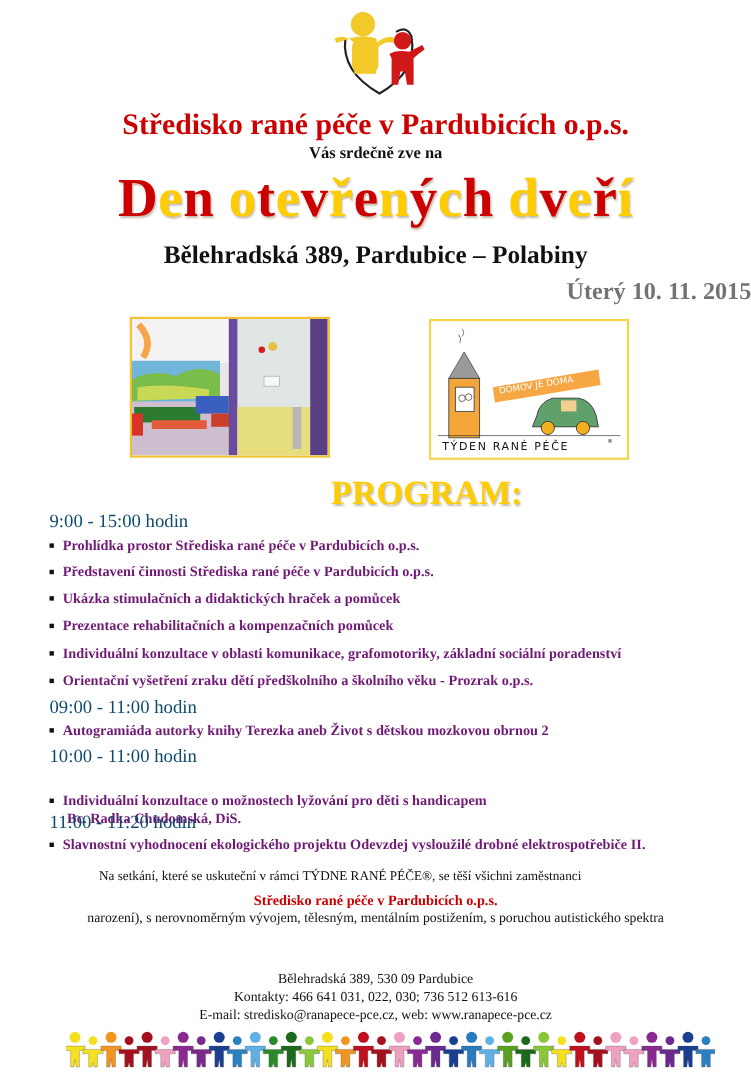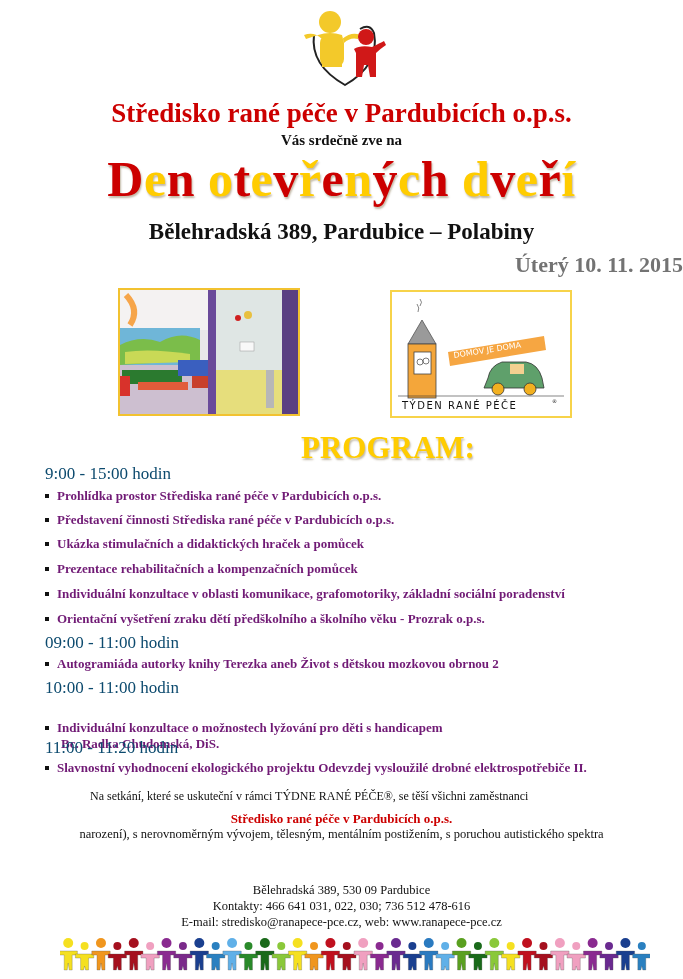--- a/index.html
+++ b/index.html
@@ -115,21 +115,21 @@
 <div class="abs item" style="top:760px;"><span class="bullet"></span><span>Slavnostní vyhodnocení ekologického projektu Odevzdej vysloužilé drobné elektrospotřebiče II.</span></div>
 
 <div class="abs note">Na setkání, které se uskuteční v rámci TÝDNE RANÉ PÉČE®, se těší všichni zaměstnanci</div>
 
 <div class="abs center footer-org">Středisko rané péče v Pardubicích o.p.s.</div>
 <div class="abs center footer-desc">
   <div>narození), s nerovnoměrným vývojem, tělesným, mentálním postižením, s poruchou autistického spektra</div>
 </div>
 
 <div class="abs center contact" style="top:883px;">Bělehradská 389, 530 09  Pardubice</div>
-<div class="abs center contact" style="top:899px;">Kontakty: 466 641 031, 022, 030; 736 512 478-616</div>
+<div class="abs center contact" style="top:899px;">Kontakty: 466 641 031, 022, 030; 736 512 613-616</div>
 <div class="abs center contact" style="top:915px;">E-mail: stredisko@ranapece-pce.cz, web: www.ranapece-pce.cz</div>
 
 <div class="abs kids" id="kids"><svg width="590" height="36" viewBox="0 0 590 36">
       <circle cx="8.194444444444445" cy="7" r="5" fill="#f5e020"></circle>
       <path d="M-1 15 L17.38888888888889 15 L17.38888888888889 19 L12.194444444444445 19 L12.194444444444445 34 L9.194444444444445 34 L8.194444444444445 27 L7.194444444444445 34 L4.194444444444445 34 L4.194444444444445 19 L-1 19 Z" fill="#f5e020" stroke="#555" stroke-width="0.3"></path>
       <circle cx="24.583333333333336" cy="10" r="4" fill="#f5e020"></circle>
       <path d="M15.388888888888893 18 L33.77777777777778 18 L33.77777777777778 22 L28.583333333333336 22 L28.583333333333336 34 L25.583333333333336 34 L24.583333333333336 30 L23.583333333333336 34 L20.583333333333336 34 L20.583333333333336 22 L15.388888888888893 22 Z" fill="#f5e020" stroke="#555" stroke-width="0.3"></path>
       <circle cx="40.97222222222222" cy="7" r="5" fill="#f0961e"></circle>
       <path d="M31.77777777777778 15 L50.166666666666664 15 L50.166666666666664 19 L44.97222222222222 19 L44.97222222222222 34 L41.97222222222222 34 L40.97222222222222 27 L39.97222222222222 34 L36.97222222222222 34 L36.97222222222222 19 L31.77777777777778 19 Z" fill="#f0961e" stroke="#555" stroke-width="0.3"></path>
       <circle cx="57.361111111111114" cy="10" r="4" fill="#a5101e"></circle>

